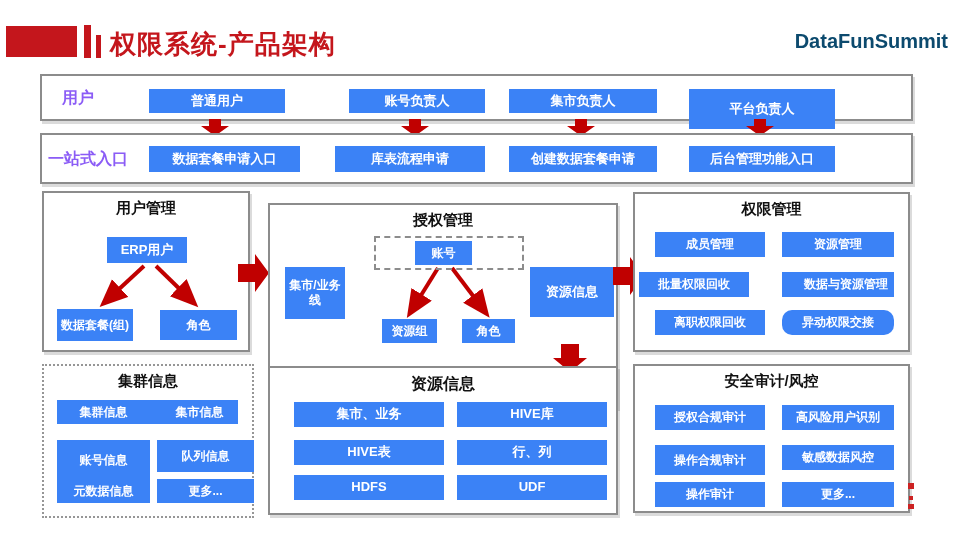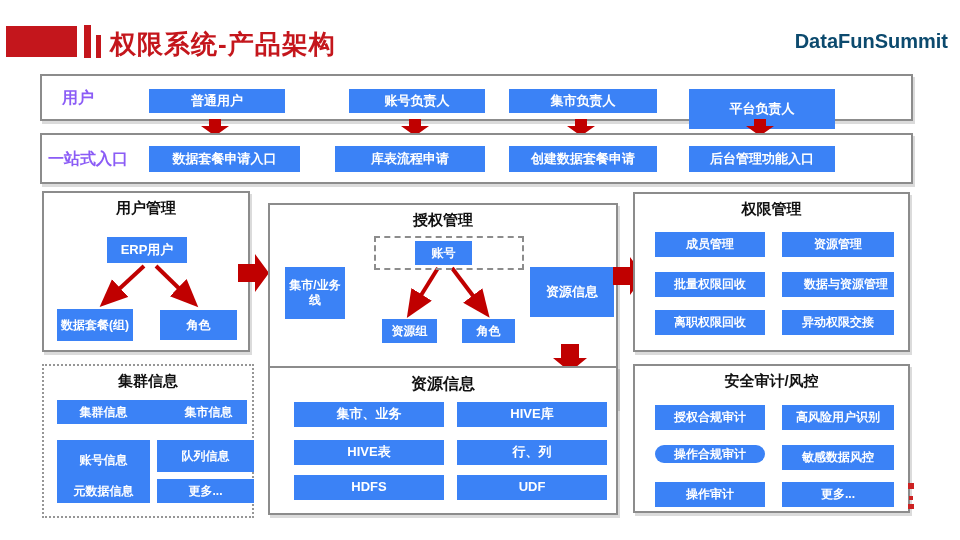--- a/index.html
+++ b/index.html
@@ -118,51 +118,51 @@
     </svg>
 
   <svg class="arrow" style="left:553px;top:344px;" width="34" height="28" viewBox="0 0 34 28">
       <polygon points="8,0 26,0 26,14 34,14 17,28 0,14 8,14" fill="#C00000"></polygon>
     </svg>
 
   <div class="panel" style="left:633px;top:192px;width:277px;height:160px;">
     <div class="panel-title">权限管理</div>
     <div class="btn small" style="left:20px;top:38px;width:110px;height:25px;">成员管理</div>
     <div class="btn small" style="left:147px;top:38px;width:112px;height:25px;">资源管理</div>
-    <div class="btn small" style="left:20px;top:78px;width:110px;height:25px;">批量权限回收</div>
+    <div class="btn small" style="left:4px;top:78px;width:110px;height:25px;">批量权限回收</div>
     <div class="btn small" style="left:147px;top:78px;width:112px;height:25px;padding-left:16px;">数据与资源管理</div>
     <div class="btn small" style="left:20px;top:116px;width:110px;height:25px;">离职权限回收</div>
-    <div class="btn small" style="left:147px;top:116px;width:112px;height:25px;">异动权限交接</div>
+    <div class="btn small" style="left:147px;top:116px;width:112px;height:25px;border-radius:10px;">异动权限交接</div>
   </div>
 
   <div class="panel dotted" style="left:42px;top:364px;width:212px;height:154px;">
     <div class="panel-title">集群信息</div>
     <div class="btn small" style="left:13px;top:34px;width:93px;height:24px;">集群信息</div>
-    <div class="btn small" style="left:106px;top:34px;width:97px;height:24px;padding-left:20px;">集市信息</div>
+    <div class="btn small" style="left:97px;top:34px;width:97px;height:24px;padding-left:20px;">集市信息</div>
     <div class="btn small" style="left:13px;top:74px;width:93px;height:40px;">账号信息</div>
     <div class="btn small" style="left:113px;top:74px;width:97px;height:32px;">队列信息</div>
     <div class="btn small" style="left:13px;top:113px;width:93px;height:24px;">元数据信息</div>
     <div class="btn small" style="left:113px;top:113px;width:97px;height:24px;">更多...</div>
   </div>
 
   <div class="panel" style="left:268px;top:366px;width:350px;height:149px;">
     <div class="panel-title" style="font-size:16px;">资源信息</div>
     <div class="btn" style="left:24px;top:34px;width:150px;height:25px;">集市、业务</div>
     <div class="btn" style="left:187px;top:34px;width:150px;height:25px;">HIVE库</div>
     <div class="btn" style="left:24px;top:72px;width:150px;height:25px;">HIVE表</div>
     <div class="btn" style="left:187px;top:72px;width:150px;height:25px;">行、列</div>
     <div class="btn" style="left:24px;top:107px;width:150px;height:25px;">HDFS</div>
     <div class="btn" style="left:187px;top:107px;width:150px;height:25px;">UDF</div>
   </div>
 
   <div class="panel" style="left:633px;top:364px;width:277px;height:149px;">
     <div class="panel-title">安全审计/风控</div>
     <div class="btn small" style="left:20px;top:39px;width:110px;height:25px;">授权合规审计</div>
     <div class="btn small" style="left:147px;top:39px;width:112px;height:25px;">高风险用户识别</div>
-    <div class="btn small" style="left:20px;top:79px;width:110px;height:18px;border-radius:12px;">操作合规审计</div>
+    <div class="btn small" style="left:20px;top:79px;width:110px;height:30px;">操作合规审计</div>
     <div class="btn small" style="left:147px;top:79px;width:112px;height:25px;">敏感数据风控</div>
     <div class="btn small" style="left:20px;top:116px;width:110px;height:25px;">操作审计</div>
     <div class="btn small" style="left:147px;top:116px;width:112px;height:25px;">更多...</div>
   </div>
 
   <div class="frag" style="left:908px;top:483px;width:6px;height:6px;"></div>
   <div class="frag" style="left:909px;top:496px;width:4px;height:4px;"></div>
   <div class="frag" style="left:908px;top:504px;width:6px;height:5px;"></div>
 
 </div>

